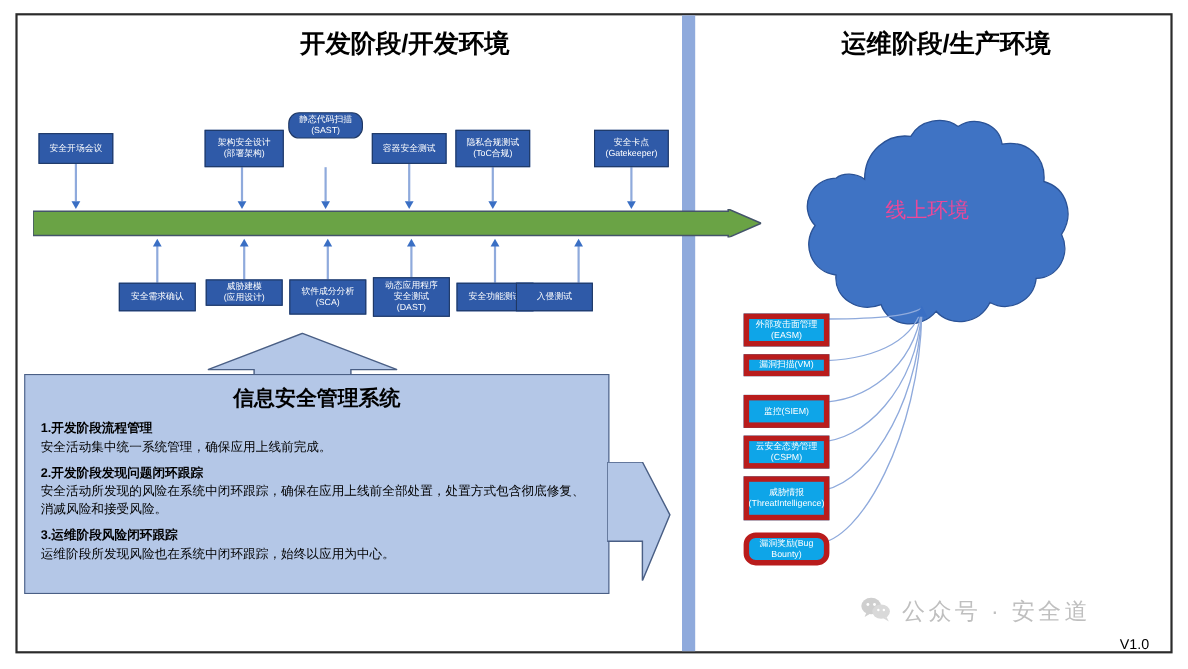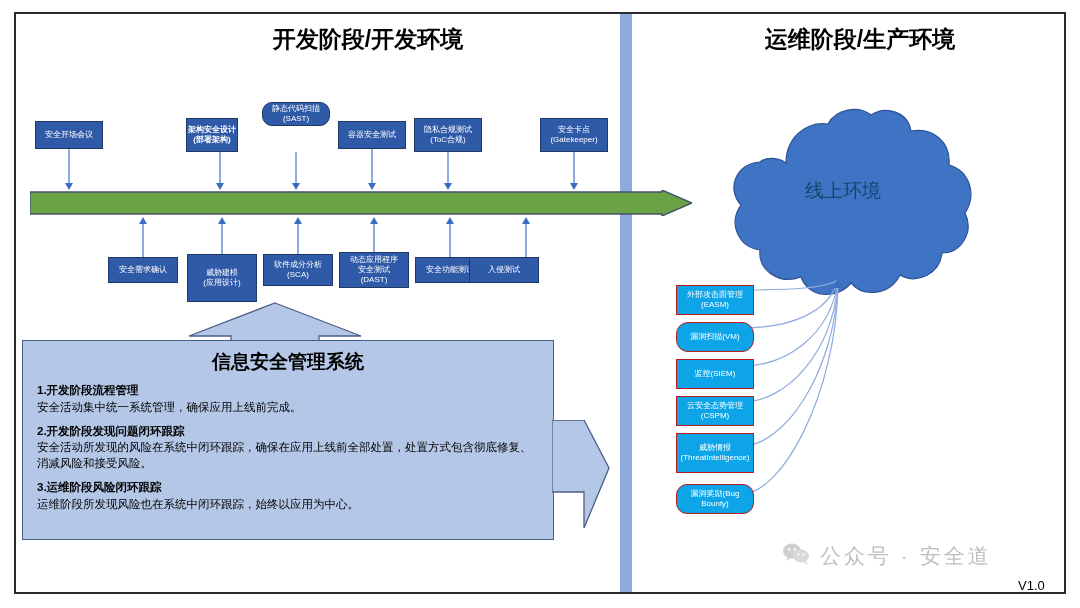--- a/index.html
+++ b/index.html
@@ -14,21 +14,21 @@
   #title-dev{left:188px;top:24px;width:360px;text-align:center;}
   #title-ops{left:700px;top:24px;width:320px;text-align:center;}
 
   
   .abox{position:absolute;background:#2f5aa8;border:1px solid #1f3864;box-sizing:border-box;
         color:#ffffff;font-size:8px;line-height:1.22;display:flex;align-items:center;
         justify-content:center;text-align:center;padding:2px 1px;}
   .abox span{display:block;}
 
   
-  .obox{position:absolute;background:#0ea5e8;border:1px solid #b91c1c;box-sizing:border-box;
+  .obox{position:absolute;background:#0ea5e8;border:5px solid #b91c1c;box-sizing:border-box;
         color:#ffffff;font-size:8px;line-height:1.2;display:flex;align-items:center;
         justify-content:center;text-align:center;padding:2px 1px;}
 
   
   .conn{position:absolute;background:#8faadc;width:1.6px;}
   .arrowhead-down{position:absolute;width:0;height:0;border-left:4px solid transparent;
         border-right:4px solid transparent;border-top:7px solid #3a6fc4;}
   .arrowhead-up{position:absolute;width:0;height:0;border-left:4px solid transparent;
         border-right:4px solid transparent;border-bottom:7px solid #3a6fc4;}
 
@@ -39,21 +39,21 @@
   .isms h2{margin:0 0 8px 0;text-align:center;font-size:19px;font-weight:bold;color:#000;}
   .isms .blk{margin-bottom:9px;}
   .isms .hd{font-size:11.5px;font-weight:bold;color:#000;line-height:1.35;}
   .isms .bd{font-size:11.5px;color:#000;line-height:1.4;}
 
   .upchev{position:absolute;left:188px;top:302px;width:174px;height:42px;}
   .rightarrow{position:absolute;left:552px;top:420px;width:58px;height:108px;}
 
   .cloud{position:absolute;left:708px;top:105px;width:270px;height:198px;}
   .cloud-label{position:absolute;left:708px;top:178px;width:270px;text-align:center;
-        font-size:19px;color:#0c4a6e;}
+        font-size:19px;color:#ec4899;}
 
   .fanlines{position:absolute;left:742px;top:278px;width:110px;height:240px;}
 
   .watermark{position:absolute;left:782px;top:538px;width:268px;height:36px;
         display:flex;align-items:center;gap:8px;}
   .wm-text{font-size:21px;color:#bfbfbf;letter-spacing:3px;white-space:nowrap;}
   .version{position:absolute;left:1018px;top:578px;font-size:13px;color:#000;}
 </style>
 </head>
 <body>
@@ -92,21 +92,21 @@
       <div class="arrowhead-up" style="left: 446px; top: 217px;"></div>
       <div class="conn" style="left: 525.2px; top: 223px; height: 34px;"></div>
       <div class="arrowhead-up" style="left: 522px; top: 217px;"></div>
     </div>
   <div id="top-row">
       <div class="abox" style="left: 35px; top: 121px; width: 68px; height: 28px;">
         <div>
           <span>安全开场会议</span>
         </div>
       </div>
-      <div class="abox" style="left: 186px; top: 118px; width: 52px; height: 34px; font-weight: bold;">
+      <div class="abox" style="left: 186px; top: 118px; width: 72px; height: 34px;">
         <div>
           <span>架构安全设计</span>
           <span>(部署架构)</span>
         </div>
       </div>
       <div class="abox" style="left: 262px; top: 102px; width: 68px; height: 24px; border-radius: 10px;">
         <div>
           <span>静态代码扫描</span>
           <span>(SAST)</span>
         </div>
@@ -128,21 +128,21 @@
           <span>(Gatekeeper)</span>
         </div>
       </div>
     </div>
   <div id="bottom-row">
       <div class="abox" style="left: 108px; top: 257px; width: 70px; height: 26px;">
         <div>
           <span>安全需求确认</span>
         </div>
       </div>
-      <div class="abox" style="left: 187px; top: 254px; width: 70px; height: 48px;">
+      <div class="abox" style="left: 187px; top: 254px; width: 70px; height: 24px;">
         <div>
           <span>威胁建模</span>
           <span>(应用设计)</span>
         </div>
       </div>
       <div class="abox" style="left: 263px; top: 254px; width: 70px; height: 32px;">
         <div>
           <span>软件成分分析</span>
           <span>(SCA)</span>
         </div>
@@ -226,21 +226,21 @@
         <path d="M0,216 C40,216 94,116 96,7"></path>
       </g>
       <polygon points="96,0 91,10 101,10" fill="#3a6fc4"></polygon>
     </svg>
   </div>
 
   <div id="ops-col">
       <div class="obox" style="left: 676px; top: 285px; width: 78px; height: 30px;">
         <div><span>外部攻击面管理</span><span>(EASM)</span></div>
       </div>
-      <div class="obox" style="left: 676px; top: 322px; width: 78px; height: 30px; border-radius: 12px;">
+      <div class="obox" style="left: 676px; top: 322px; width: 78px; height: 20px;">
         <div><span>漏洞扫描</span><span>(VM)</span></div>
       </div>
       <div class="obox" style="left: 676px; top: 359px; width: 78px; height: 30px;">
         <div><span>监控</span><span>(SIEM)</span></div>
       </div>
       <div class="obox" style="left: 676px; top: 396px; width: 78px; height: 30px;">
         <div><span>云安全态势管理</span><span>(CSPM)</span></div>
       </div>
       <div class="obox" style="left: 676px; top: 433px; width: 78px; height: 40px;">
         <div><span>威胁情报</span><span>(Threat</span><span>Intelligence)</span></div>

